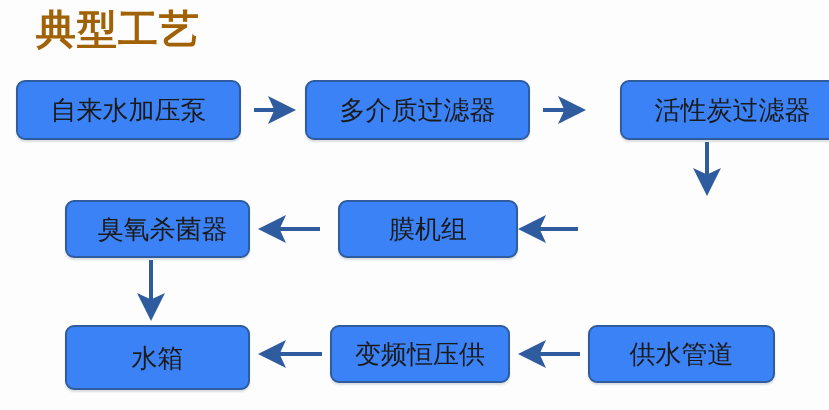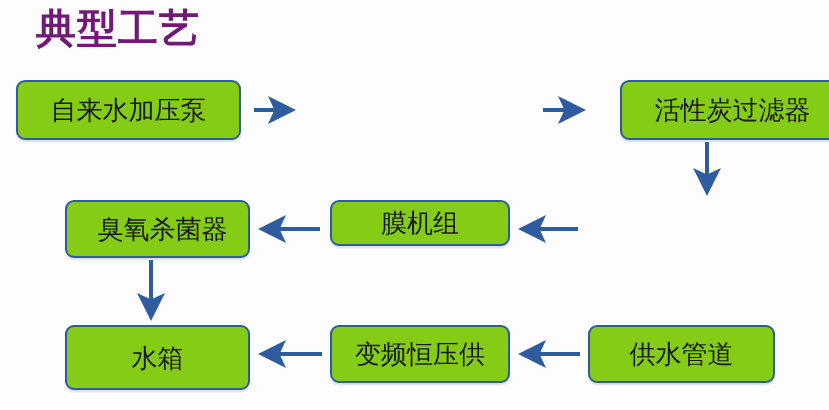--- a/index.html
+++ b/index.html
@@ -20,32 +20,32 @@
     left: 0; top: 0;
     width: 829px;
     height: 410px;
   }
   .title {
     position: absolute;
     left: 36px;
     top: 5px;
     font-size: 40px;
     font-weight: bold;
-    color: #701a75;
+    color: #a16207;
     letter-spacing: 1px;
     line-height: 48px;
     white-space: nowrap;
-    font-family: Liberation Serif, serif;
+    font-family: Liberation Sans, sans-serif;
   }
   .node {
     position: absolute;
     box-sizing: border-box;
     border: 2px solid #2e5c9e;
     border-radius: 9px;
-    background: #84cc16;
+    background: #3b82f6;
     display: flex;
     align-items: center;
     justify-content: center;
     color: #1a1a1a;
     font-size: 26px;
     line-height: 1;
     white-space: nowrap;
     box-shadow: 0 2px 2px rgba(130,140,155,0.28);
     font-family: "DejaVu Sans", "Liberation Sans", sans-serif;
   }
@@ -88,22 +88,23 @@
     <line x1="320" y1="229" x2="262" y2="229" stroke="#2e5c9e" stroke-width="4" marker-end="url(#ar-l)"></line>
 
     <line x1="151" y1="260" x2="151" y2="317" stroke="#2e5c9e" stroke-width="4" marker-end="url(#ar-d)"></line>
 
     <line x1="580" y1="354" x2="522" y2="354" stroke="#2e5c9e" stroke-width="4" marker-end="url(#ar-l)"></line>
 
     <line x1="322" y1="354" x2="262" y2="354" stroke="#2e5c9e" stroke-width="4" marker-end="url(#ar-l)"></line>
   </svg>
 
   <div class="node" style="left:16px;top:80px;width:225px;height:60px;">自来水加压泵</div>
+  <div class="node" style="left:305px;top:80px;width:225px;height:60px;">多介质过滤器</div>
   <div class="node" style="left:595px;top:80px;width:225px;height:60px;margin-left:25px;">活性炭过滤器</div>
 
-  <div class="node" style="left:330px;top:200px;width:180px;height:46px;">膜机组</div>
+  <div class="node" style="left:338px;top:200px;width:180px;height:58px;">膜机组</div>
   <div class="node" style="left:65px;top:200px;width:185px;height:58px;padding-left:10px;">臭氧杀菌器</div>
 
   <div class="node" style="left:65px;top:325px;width:185px;height:65px;">水箱</div>
   <div class="node" style="left:330px;top:325px;width:180px;height:58px;">变频恒压供</div>
   <div class="node" style="left:588px;top:325px;width:187px;height:58px;">供水管道</div>
 
 </div>
 
 </body></html>

